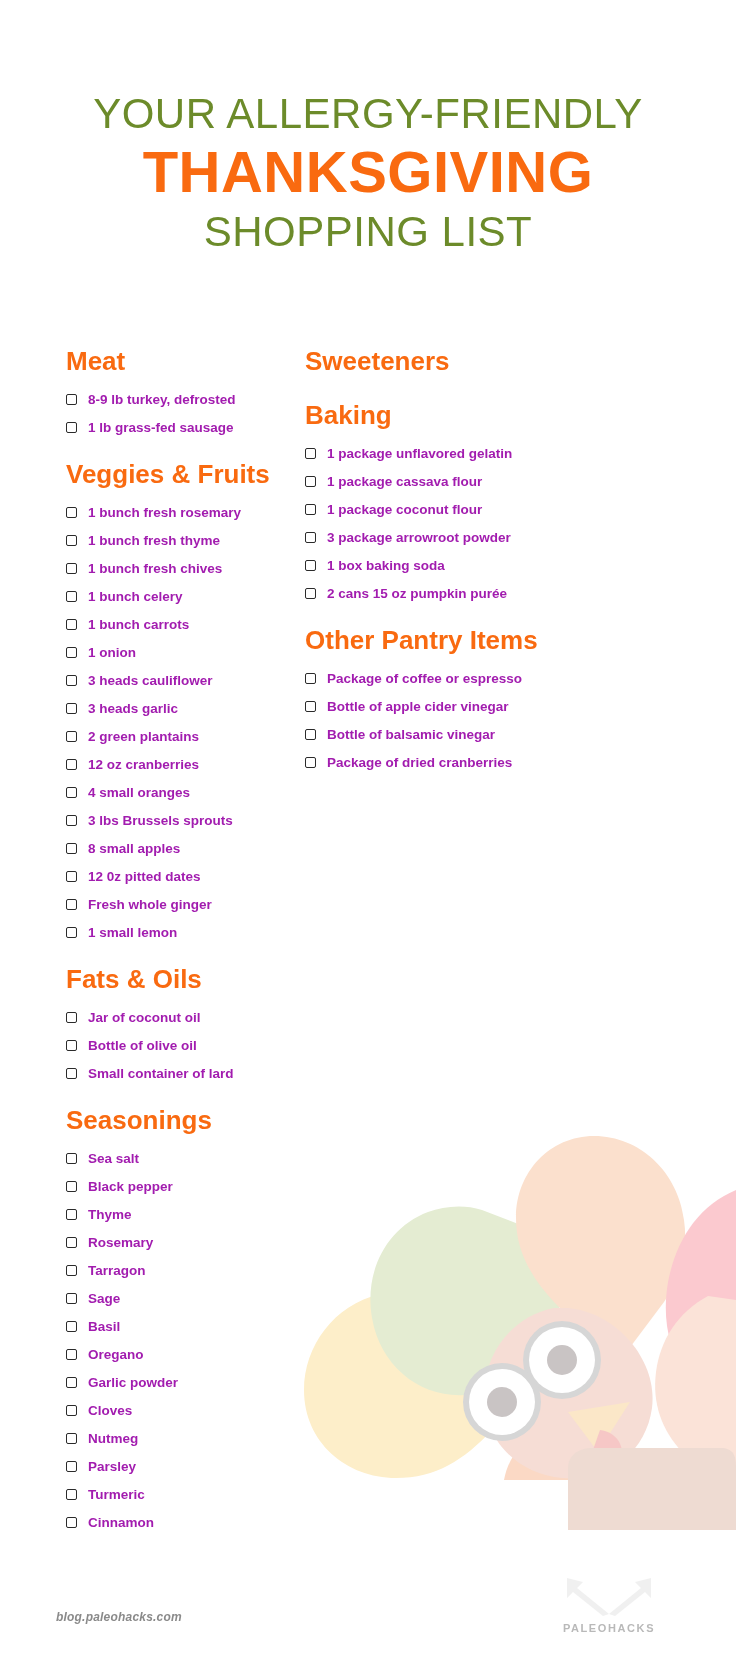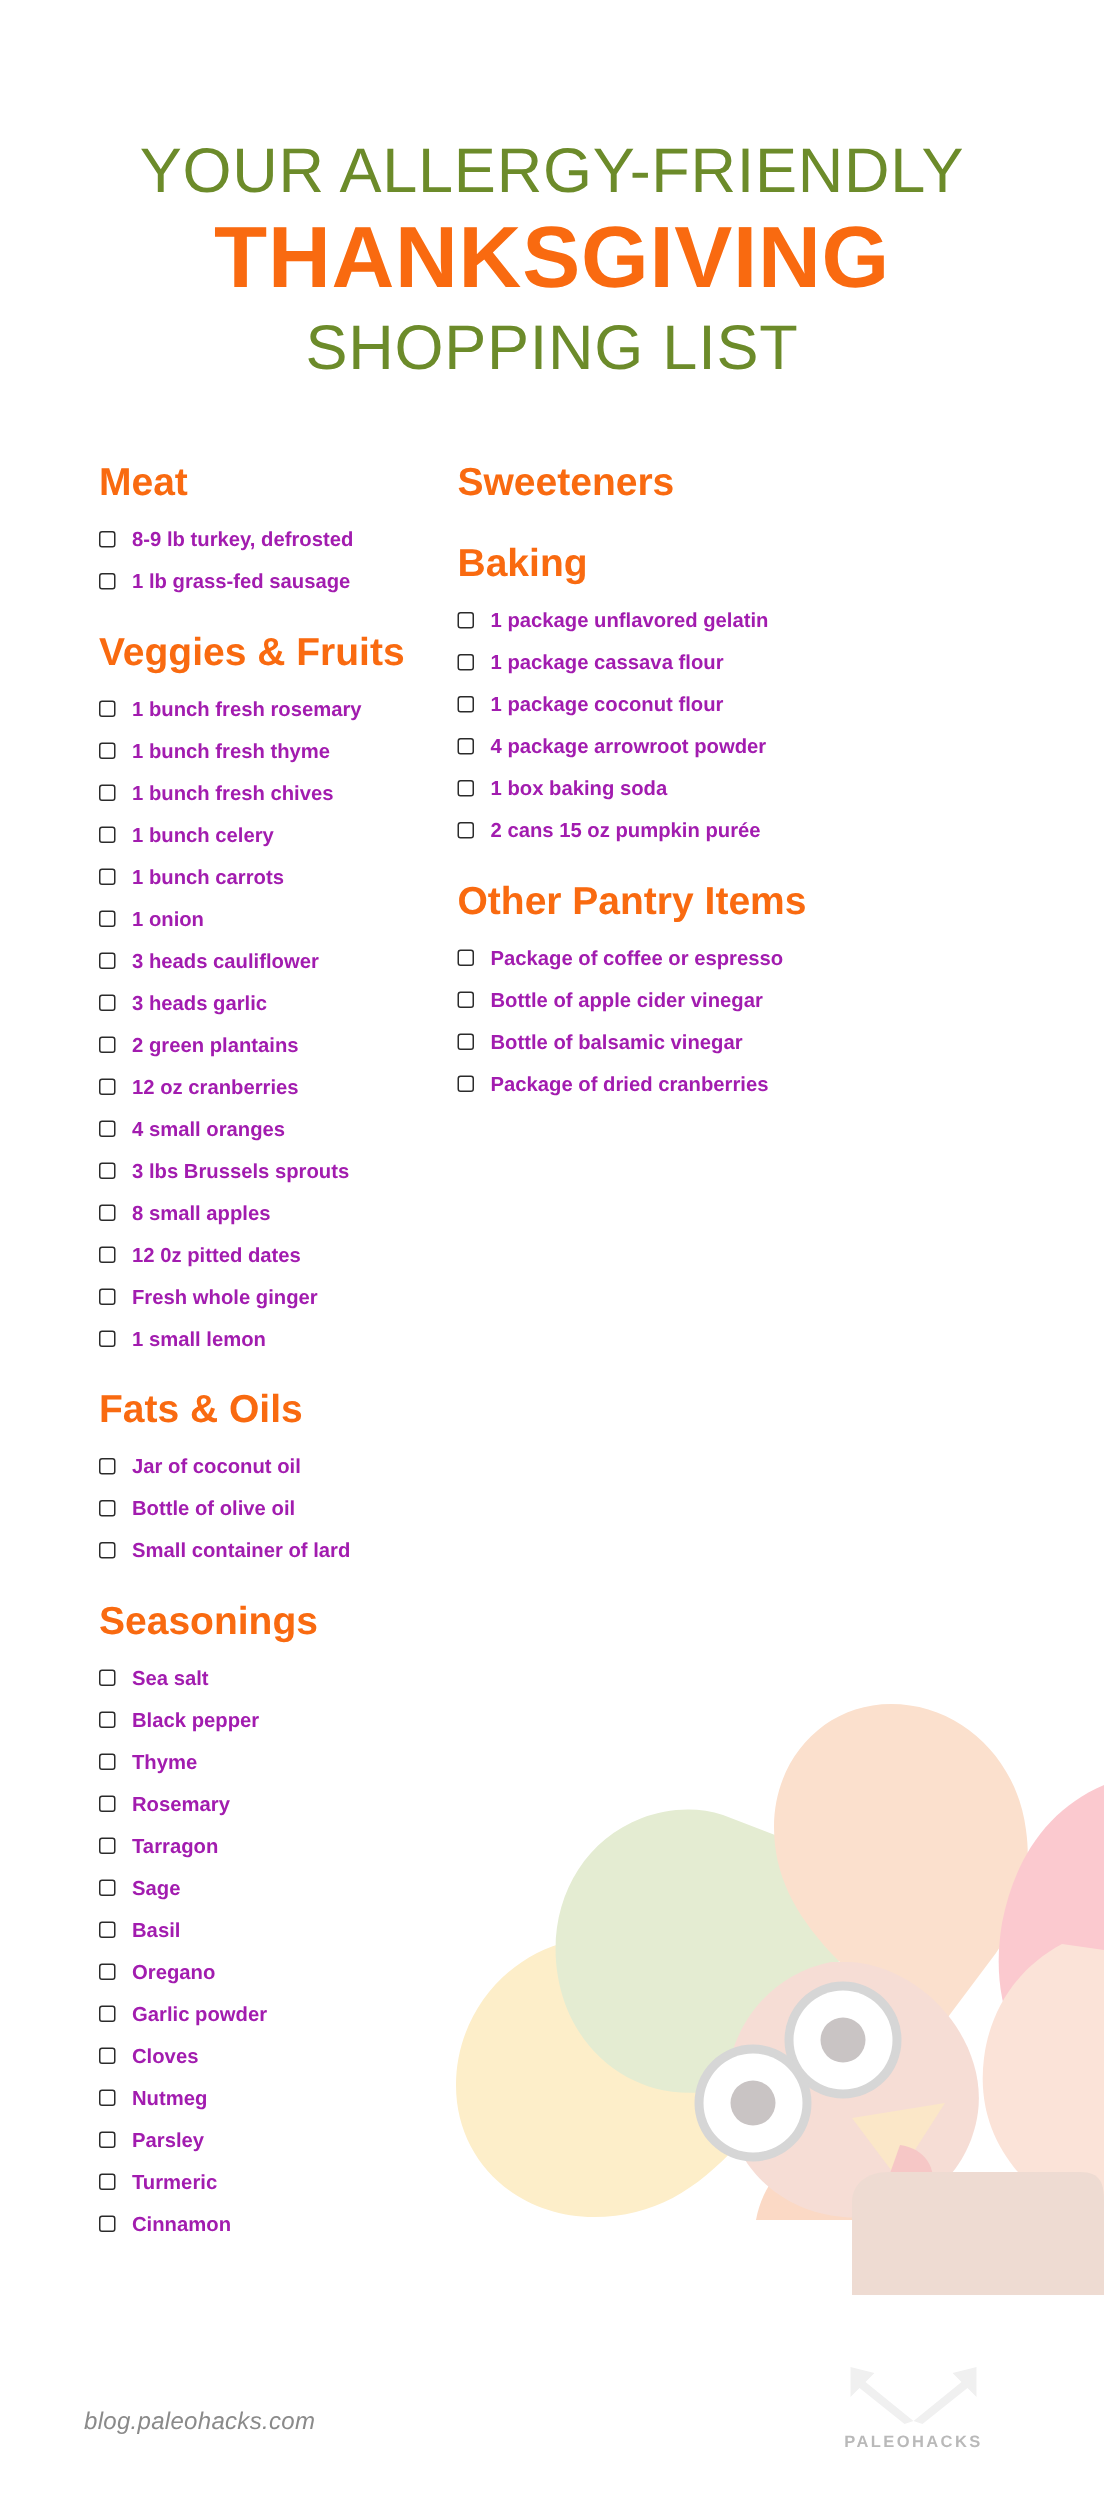--- a/index.html
+++ b/index.html
@@ -78,20 +78,21 @@
     width: 305px;
     padding-left: 66px;
   }
   .col-right {
     width: 380px;
     padding-left: 0px;
   }
 
   .section {
     margin-bottom: 4px;
+    margin-top: 40px;
   }
   .section + .section {
     margin-top: 22px;
   }
   .section-title {
     color: #f96a10;
     font-weight: bold;
     font-size: 26px;
     line-height: 32px;
     margin-bottom: 14px;
@@ -132,23 +133,23 @@
     left: 0;
     bottom: 0;
     width: 736px;
     height: 120px;
     z-index: 3;
   }
   .footer-url {
     position: absolute;
     left: 56px;
     bottom: 42px;
-    font-size: 16px;
+    font-size: 12px;
     font-style: italic;
-    font-weight: normal;
+    font-weight: bold;
     color: #8a8a8a;
     letter-spacing: 0.2px;
     text-align: center;
   }
   .brand {
     position: absolute;
     right: 52px;
     bottom: 30px;
     width: 150px;
     text-align: center;
@@ -377,21 +378,21 @@
             <li class="item">
               <span class="checkbox"></span>
               <span class="item-label">1 package cassava flour</span>
             </li>
             <li class="item">
               <span class="checkbox"></span>
               <span class="item-label">1 package coconut flour</span>
             </li>
             <li class="item">
               <span class="checkbox"></span>
-              <span class="item-label">4 package arrowroot powder</span>
+              <span class="item-label">3 package arrowroot powder</span>
             </li>
             <li class="item">
               <span class="checkbox"></span>
               <span class="item-label">1 box baking soda</span>
             </li>
             <li class="item">
               <span class="checkbox"></span>
               <span class="item-label">2 cans 15 oz pumpkin purée</span>
             </li>
           </ul>

